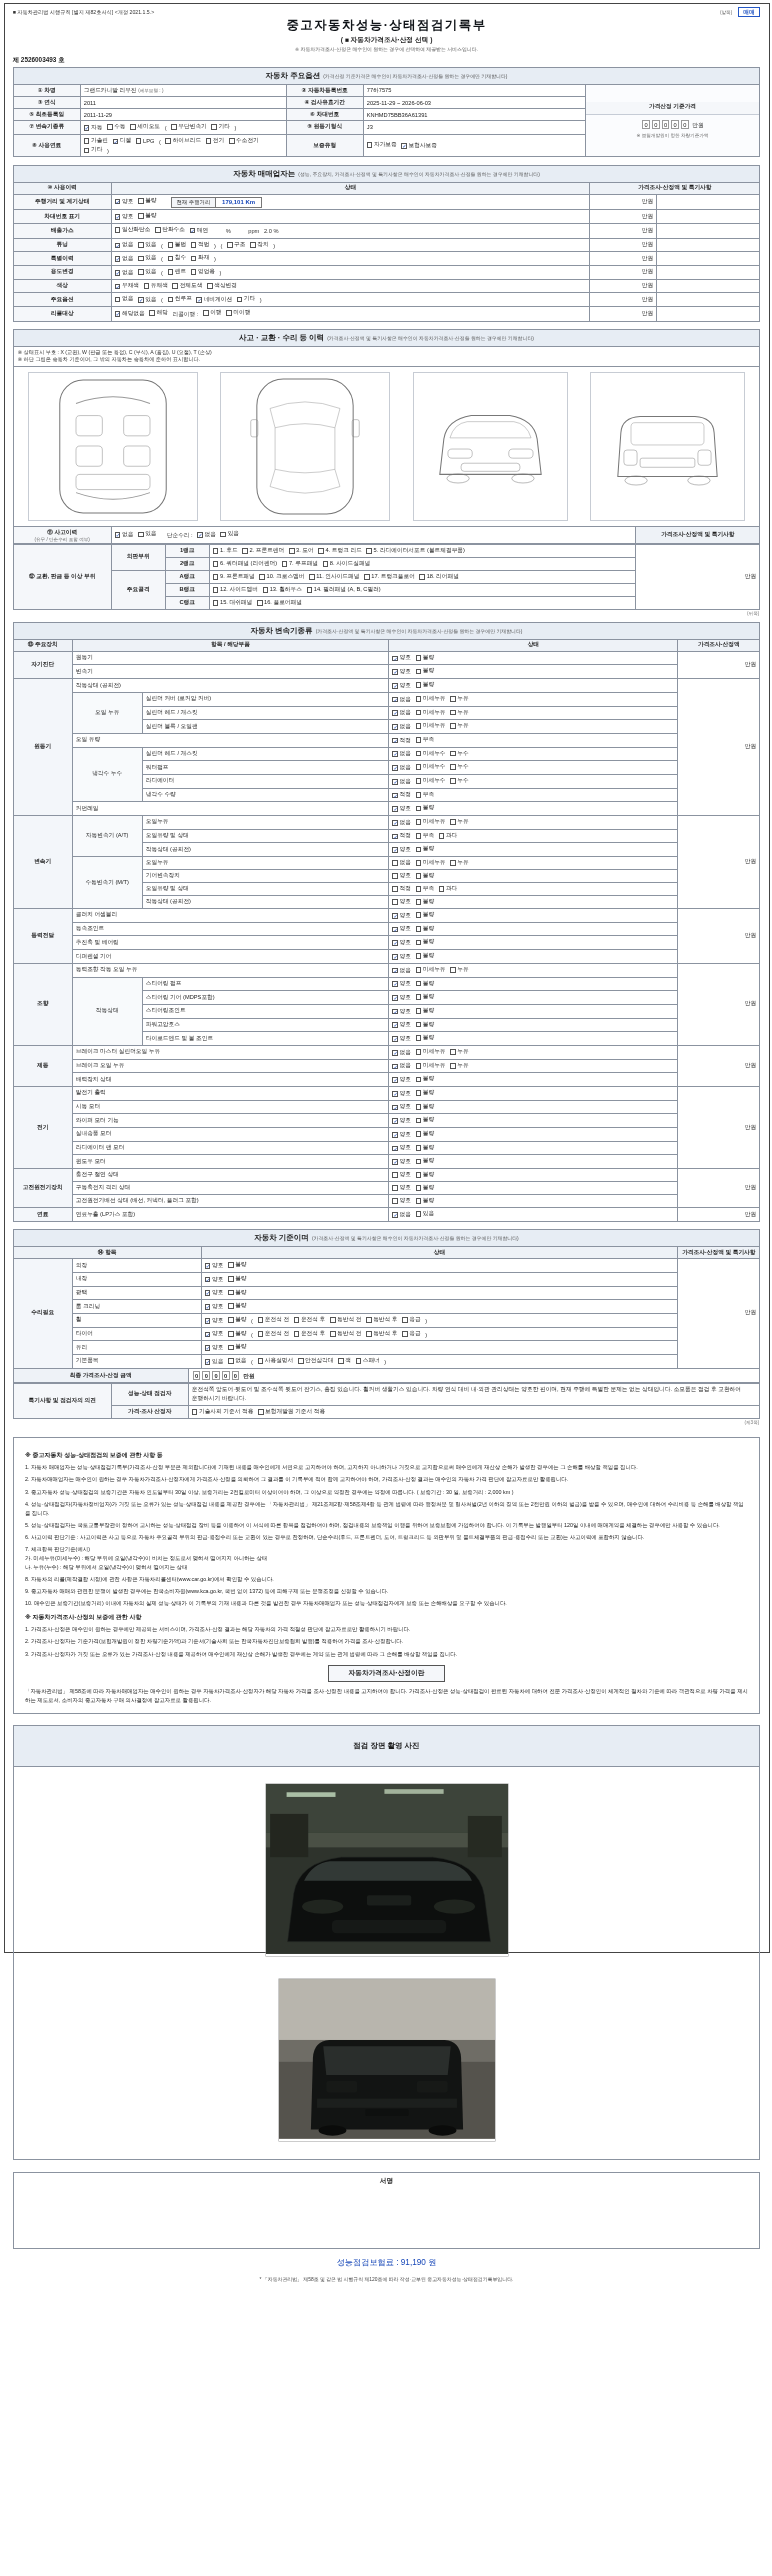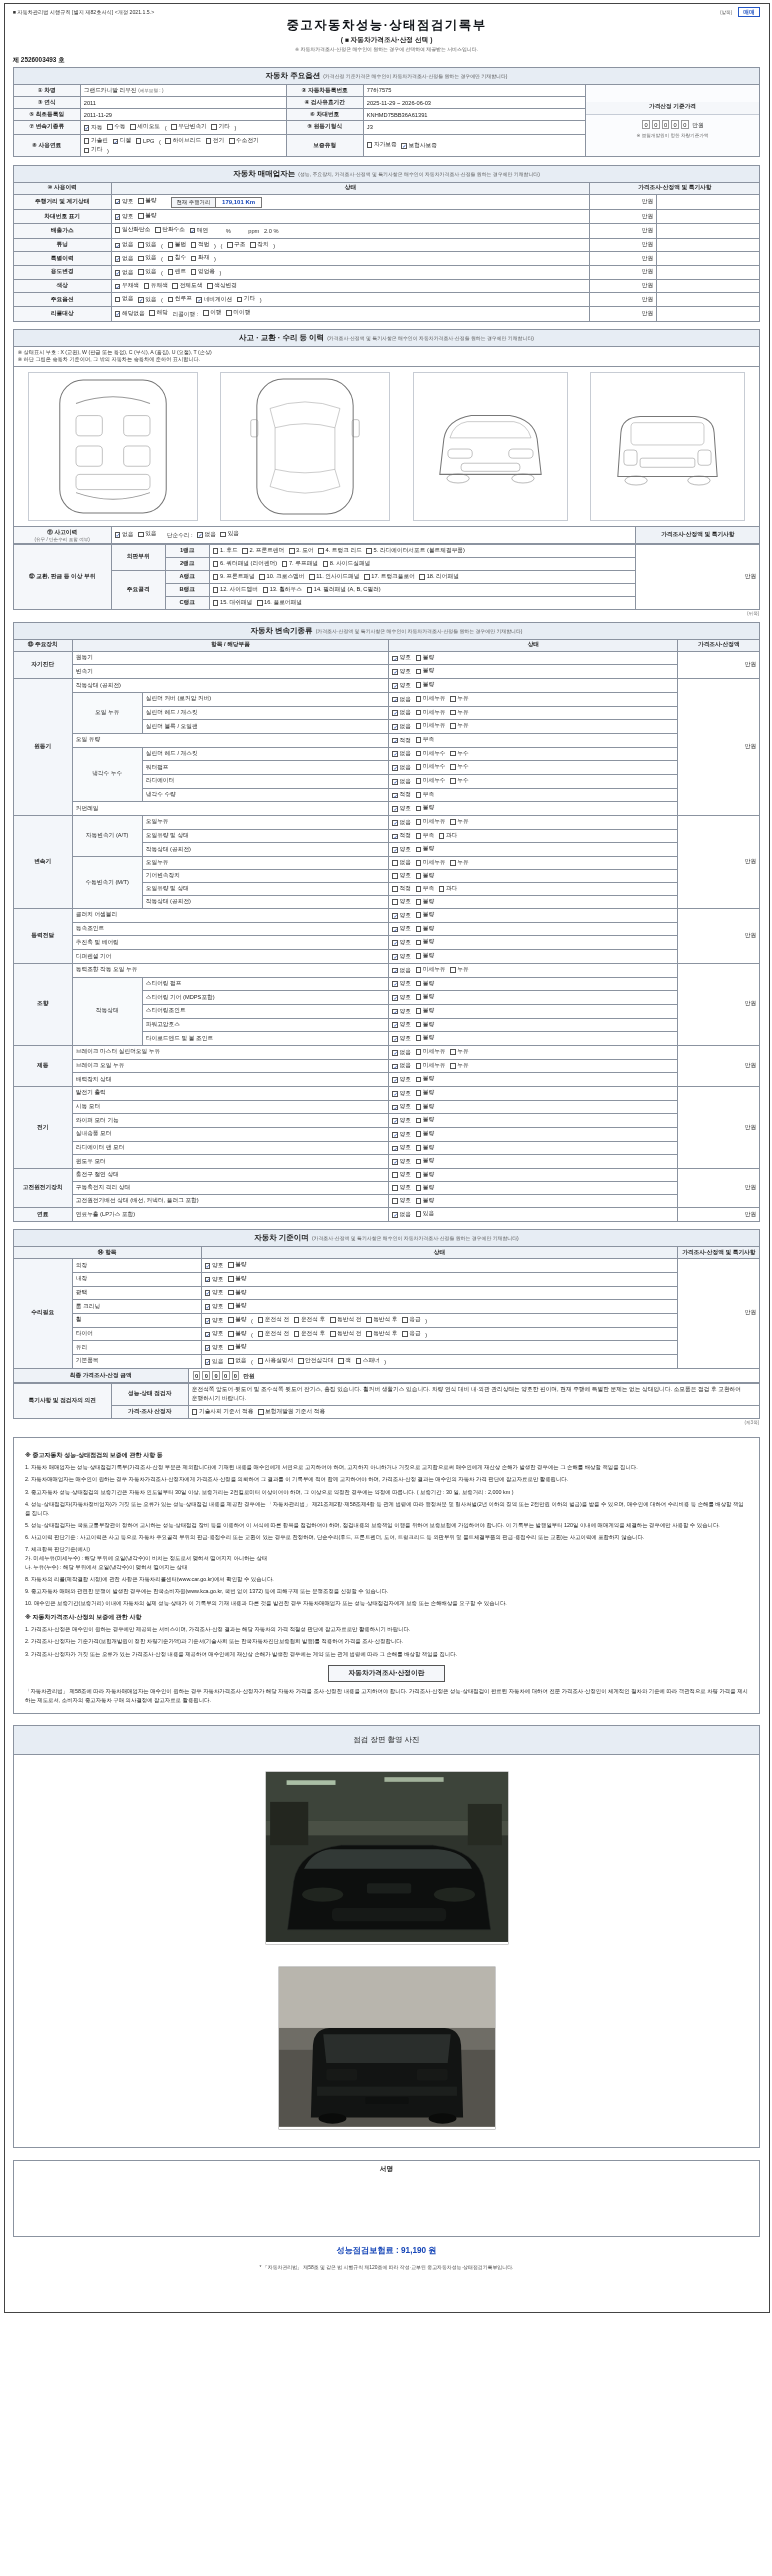--- a/index.html
+++ b/index.html
@@ -1,18 +1,18 @@
 <!DOCTYPE html>
 <html style="font-size:8.2px"><head>
 <meta charset="utf-8">
 <style>
   *{box-sizing:border-box;margin:0;padding:0}
   html,body{background:#fff}
   body{width:773px;height:2576px;overflow:hidden;font-family:"Liberation Sans","DejaVu Sans",sans-serif;color:#1c1c1c}
-  .page{width:766px;height:2310px;margin:3.1px auto;background:#fff;border:0.5px solid #444;padding:5.2px 8.2px;position:relative}
+  .page{width:766px;height:1950px;margin:3.1px auto;background:#fff;border:0.5px solid #444;padding:5.2px 8.2px;position:relative}
   .topline{display:flex;justify-content:space-between;align-items:flex-start;font-size:5.2px;color:#333}
   .badge{border:0.5px solid #2457c5;color:#2457c5;font-size:5.7px;font-weight:bold;padding:1px 4.6px;background:#fff}
   .title-wrap{text-align:center;margin-top:0}
   .title{font-size:12.4px;font-weight:bold;letter-spacing:1.5px;color:#101418}
   .subtitle{font-size:6.7px;font-weight:bold;margin-top:1.5px}
   .title-note{font-size:4.9px;color:#555;margin-top:1.5px}
   .docline{display:flex;justify-content:space-between;align-items:flex-end;font-size:6.4px;font-weight:bold;margin:4.1px 0 1.5px}
   .marker{font-size:4.6px;color:#777;text-align:right;margin:1.5px 1px}
   table.grid{border-collapse:collapse;width:100%;table-layout:fixed}
   .grid th,.grid td{border:0.5px solid #8b93a0;font-size:5.7px;padding:1.5px 3.1px;vertical-align:middle;word-break:keep-all}
@@ -46,26 +46,26 @@
   .final-amount{text-align:left;padding-left:7.2px;font-weight:bold}
   .notice-box{border:0.5px solid #8b93a0;margin-top:11.3px}
   .notice-title{background:#e7edf4;border-bottom:0.5px solid #8b93a0;text-align:center;font-weight:bold;font-size:7.5px;padding:3.1px}
   .notice-body{padding:8.2px 11.3px 9.3px}
   .nh{font-weight:bold;font-size:6px;margin:5.2px 0 3.1px}
   .nitem{font-size:5.4px;line-height:1.6;margin:0 0 3.6px;white-space:pre-line;color:#222}
   .def-box{margin-top:7.2px;text-align:center}
   .def-title{display:inline-block;border:0.5px solid #555;padding:2.6px 19.6px;font-weight:bold;font-size:6.7px;background:#f5f7fa}
   .def-body{text-align:left;font-size:5.4px;line-height:1.6;margin-top:5.2px;color:#222}
   .photos-box{border:0.5px solid #8b93a0;margin-top:10.3px}
-  .photos-title{background:#e7edf4;border-bottom:0.5px solid #8b93a0;text-align:center;font-weight:normal;font-size:7.5px;padding:9px}
+  .photos-title{background:#e7edf4;border-bottom:0.5px solid #8b93a0;text-align:center;font-weight:bold;font-size:7.5px;padding:15px}
   .photos-body{padding:17.5px 10.3px;display:flex;flex-direction:column;align-items:center;gap:23px;min-height:371px}
   .photo{box-shadow:0 0 0 0.5px #999}
   .sign-box{border:0.5px solid #8b93a0;margin-top:12.4px;height:77px;padding:4.1px;text-align:center}
   .sign-lbl{font-weight:bold;font-size:6.7px}
-  .fee{color:#1646b8;font-weight:bold;font-size:8.2px;text-align:center;margin-top:8.2px}
+  .fee{color:#1646b8;font-weight:normal;font-size:8.2px;text-align:center;margin-top:8.2px}
   .footer-note{font-size:4.9px;color:#444;text-align:center;margin-top:7.2px}
   .svgpanel{border:0.5px solid #c7ccd4;background:#fff}
 </style>
 </head>
 <body>
 
 <div class="page">
 
   <div class="topline">
     <span>■ 자동차관리법 시행규칙 [별지 제82호서식] &lt;개정 2021.1.5.&gt;</span>

